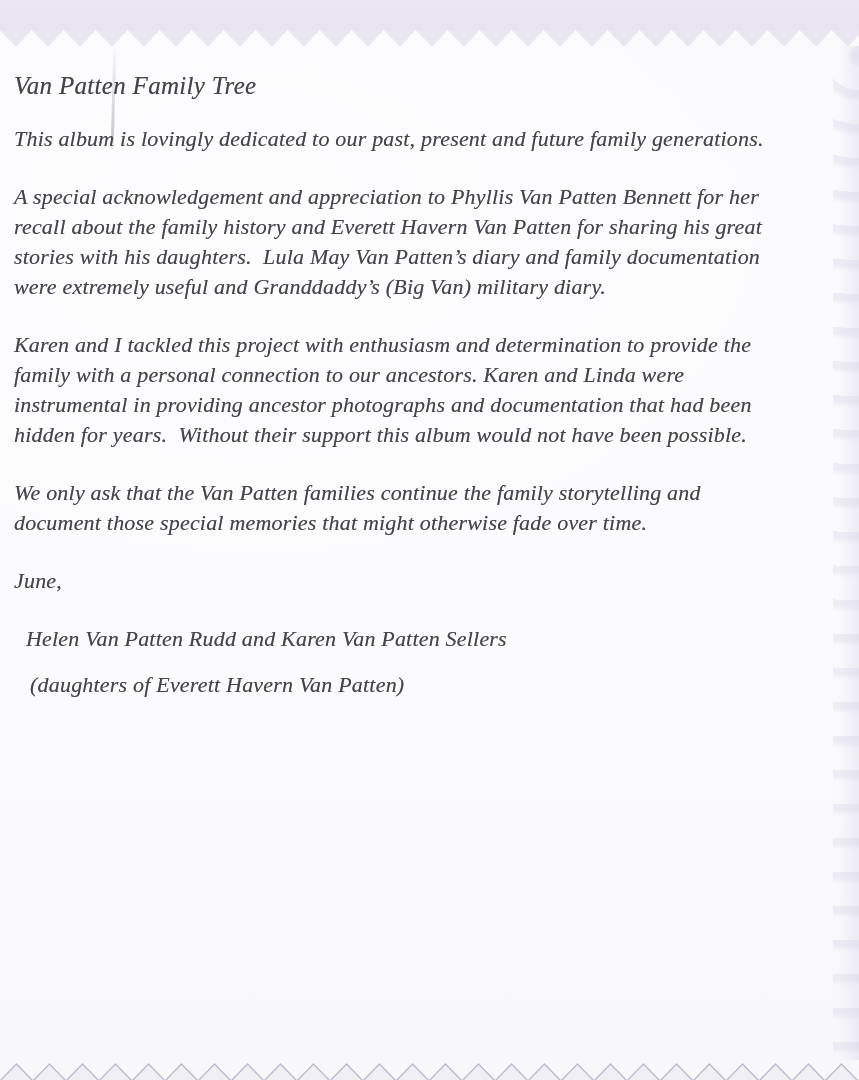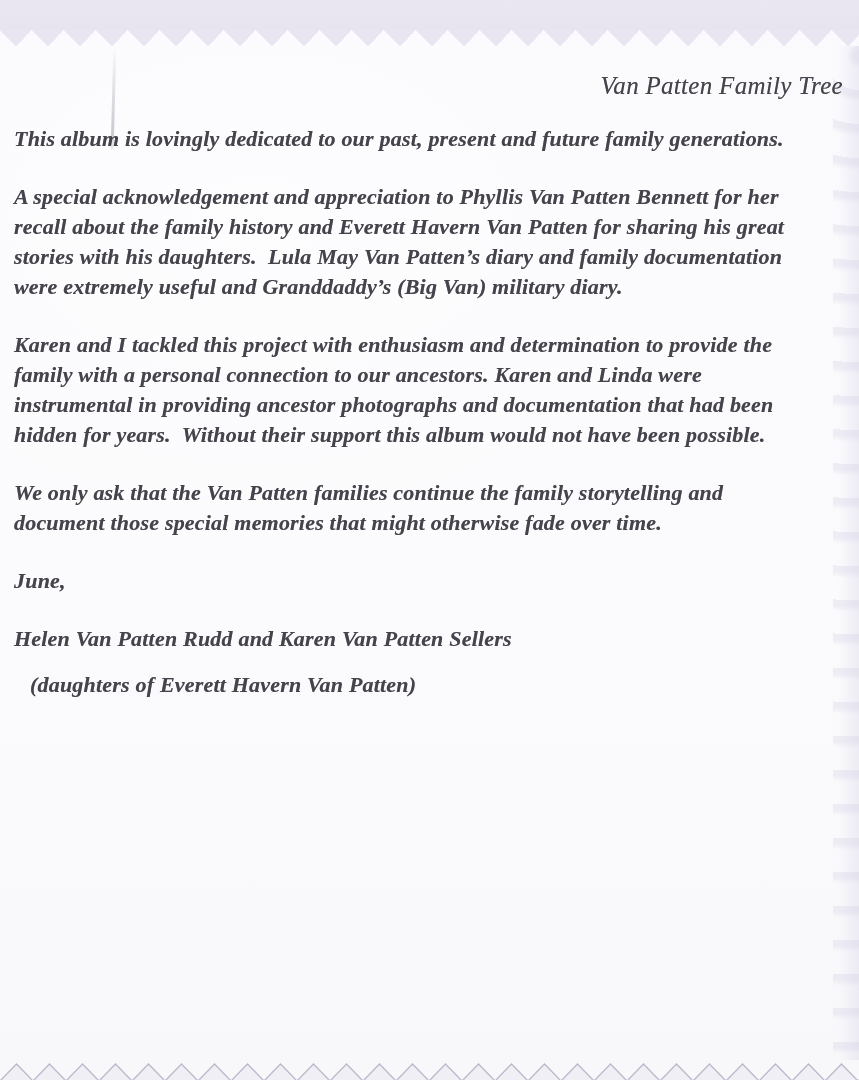--- a/index.html
+++ b/index.html
@@ -70,40 +70,39 @@
   
   .content {
     position: absolute;
     left: 14px;
     right: 16px;
     top: 70px;
     color: #45434b;
   }
 
   .title-block {
-    text-align: right;
+    text-align: left;
     margin: 0 0 22px 0;
   }
   .title-line {
     font-style: italic;
     font-size: 25px;
     line-height: 32px;
     letter-spacing: .3px;
     text-shadow: 0 0 .6px rgba(69,67,75,.55);
   }
 
   .para {
     margin: 0 0 28px 0;
     font-style: italic;
     font-size: 22px;
     line-height: 30px;
     letter-spacing: .2px;
     white-space: pre-wrap;
     text-shadow: 0 0 .6px rgba(69,67,75,.5);
-    font-weight: bold;
   }
 
   .signature-block { margin: 0; }
   .sig-note { margin-left: 72px; }
 </style>
 </head>
 <body>
 
 <div class="scan">
 
@@ -126,21 +125,21 @@
     <p class="para">Karen and I tackled this project with enthusiasm and determination to provide the
 family with a personal connection to our ancestors. Karen and Linda were
 instrumental in providing ancestor photographs and documentation that had been
 hidden for years.  Without their support this album would not have been possible.</p>
     <p class="para">We only ask that the Van Patten families continue the family storytelling and
 document those special memories that might otherwise fade over time.</p>
 
     <p class="para">June,</p>
 
     <div class="signature-block">
-      <div class="para" style="margin:0">Helen Van Patten Rudd and Karen Van Patten Sellers</div>
+      <div class="para" style="margin:12px">Helen Van Patten Rudd and Karen Van Patten Sellers</div>
       <div class="para sig-note" style="margin:16px">(daughters of Everett Havern Van Patten)</div>
     </div>
   </div>
 
   <svg class="bottom-edge" width="859" height="20" xmlns="http://www.w3.org/2000/svg">
     <defs>
       <pattern id="pinked" width="33" height="20" patternUnits="userSpaceOnUse">
         <path d="M -1 22 L 16.5 4 L 34 22 Z" fill="#f1eff6" stroke="#bdb9cc" stroke-width="1.4"></path>
       </pattern>
     </defs>

